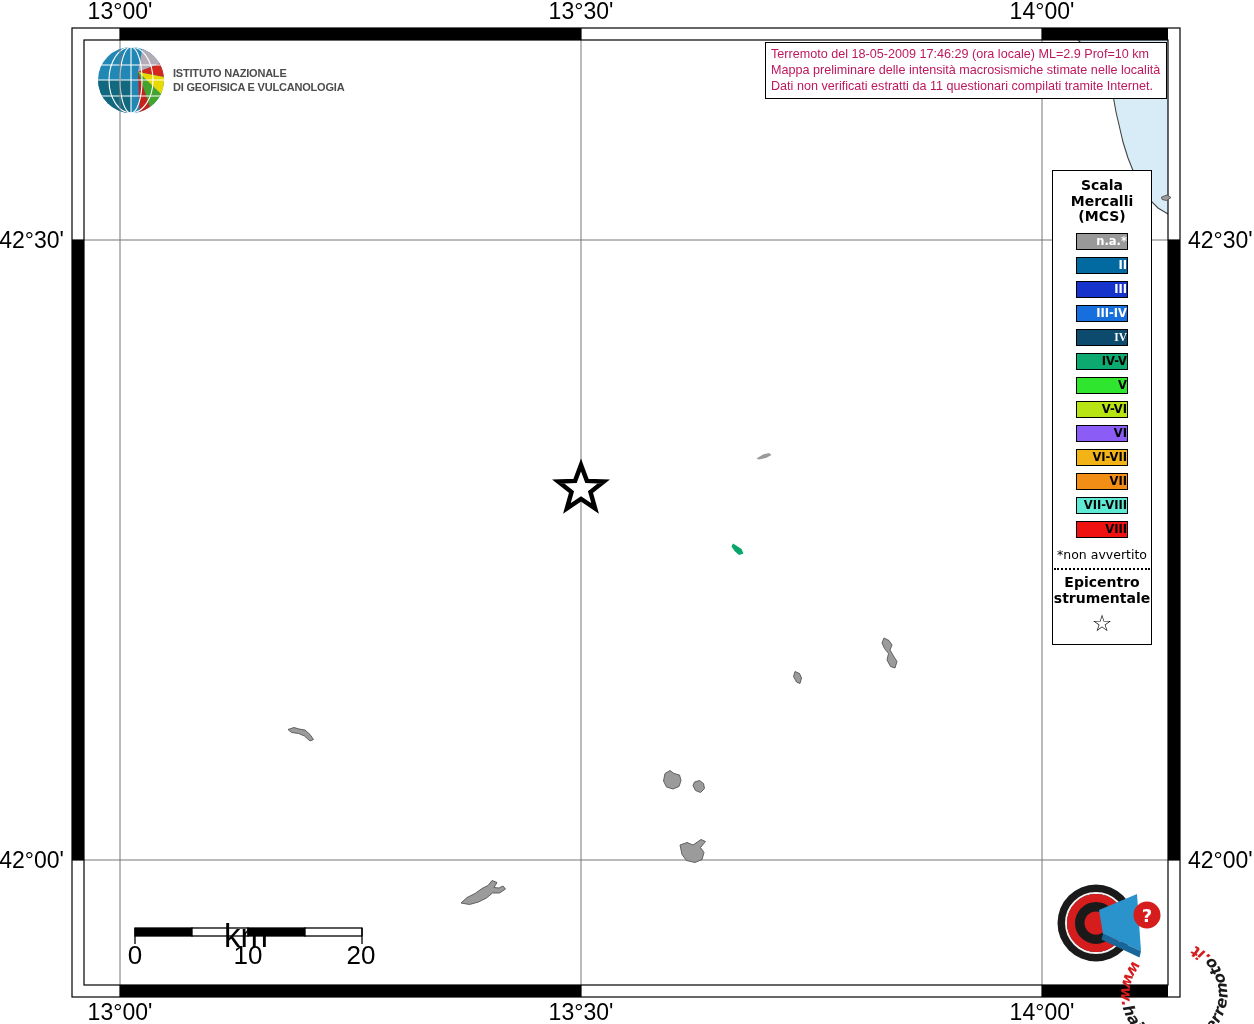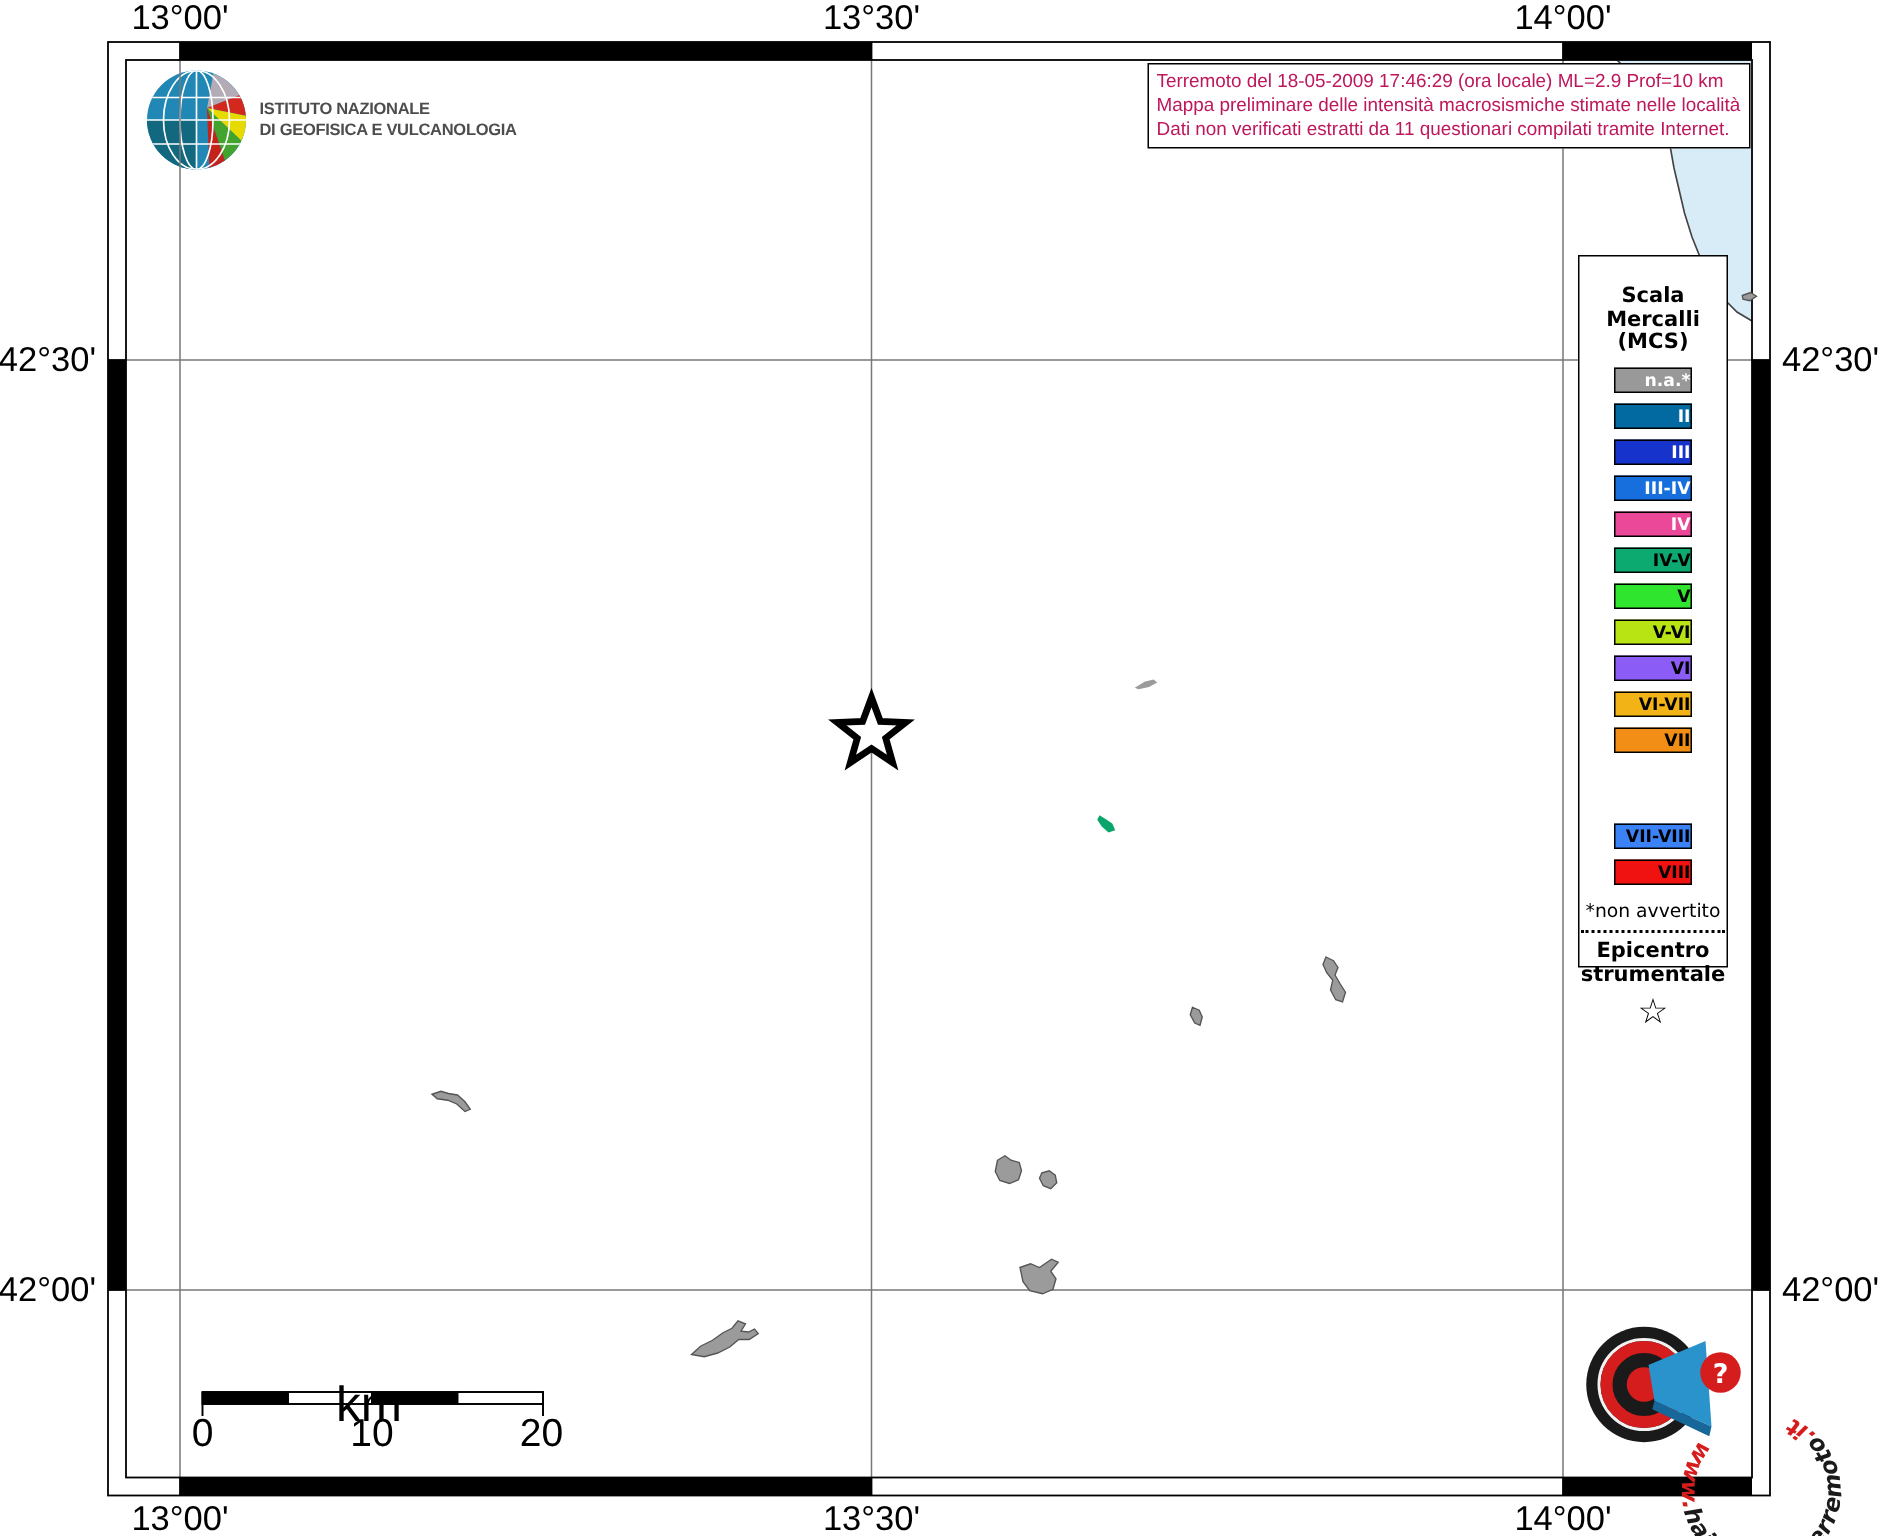--- a/index.html
+++ b/index.html
@@ -15,21 +15,21 @@
   
   .title-box{position:absolute;left:765px;top:42px;width:390px;background:#fff;
              border:1px solid #000;padding:3px 5px;font-size:12.6px;line-height:16.2px;
              color:#be185d;white-space:nowrap;overflow:hidden;}
   
   .ingv-text{position:absolute;left:173px;top:66px;font-size:11px;font-weight:bold;
              color:#4d4d4d;letter-spacing:-0.2px;line-height:14px;white-space:nowrap;}
   
   .legend{position:absolute;left:1052px;top:170px;width:100px;height:475px;background:#fff;
           border:1px solid #000;font-family:"DejaVu Sans",sans-serif;display:flex;
-          flex-direction:column;align-items:center;box-sizing:border-box;padding-top:19px;}
+          flex-direction:column;align-items:center;box-sizing:border-box;padding-top:7px;}
   .legend-title{font-size:14px;font-weight:bold;text-align:center;line-height:15.5px;
                 white-space:pre-line;margin-bottom:8px;}
   .swatch{width:52px;height:17px;border:1px solid #000;box-sizing:border-box;
           font-size:11.5px;font-weight:bold;text-align:right;line-height:15px;
           margin-bottom:7px;}
   .legend-footnote{font-size:12.5px;margin-top:2px;}
   .legend-divider{width:96px;border-top:2px dotted #000;margin:6px 0 4px 0;}
   .legend-epi{font-size:14px;font-weight:bold;text-align:center;line-height:16.5px;
               white-space:pre-line;}
   .legend-star{font-size:23px;line-height:26px;margin-top:3px;}
@@ -181,28 +181,28 @@
   </div>
 
   <div class="legend">
     <div class="legend-title">Scala
 Mercalli
 (MCS)</div>
     <div class="swatch" style="background-color: rgb(153, 153, 153); color: rgb(255, 255, 255);">n.a.*</div>
     <div class="swatch" style="background-color: #0369a1; color: rgb(255, 255, 255);">II</div>
     <div class="swatch" style="background-color: rgb(22, 52, 204); color: rgb(255, 255, 255);">III</div>
     <div class="swatch" style="background-color: rgb(23, 111, 221); color: rgb(255, 255, 255);">III-IV</div>
-    <div class="swatch" style="background-color: #ec4899; color: rgb(255, 255, 255);">IV</div>
+    <div class="swatch" style="background-color: #0c4a6e; color: rgb(255, 255, 255); font-family: Liberation Serif, serif;">IV</div>
     <div class="swatch" style="background-color: rgb(12, 170, 113); color: rgb(0, 0, 0);">IV-V</div>
     <div class="swatch" style="background-color: rgb(48, 229, 46); color: rgb(0, 0, 0);">V</div>
     <div class="swatch" style="background-color: rgb(185, 228, 20); color: rgb(0, 0, 0);">V-VI</div>
     <div class="swatch" style="background-color: #8b5cf6; color: rgb(0, 0, 0);">VI</div>
     <div class="swatch" style="background-color: rgb(242, 179, 22); color: rgb(0, 0, 0);">VI-VII</div>
     <div class="swatch" style="background-color: rgb(242, 141, 21); color: rgb(0, 0, 0);">VII</div>
-    <div class="swatch" style="background-color: #3b82f6; color: rgb(0, 0, 0); margin-top: 40px;">VII-VIII</div>
+    <div class="swatch" style="background-color: #5eead4; color: rgb(0, 0, 0);">VII-VIII</div>
     <div class="swatch" style="background-color: rgb(240, 17, 17); color: rgb(0, 0, 0);">VIII</div>
     <div class="legend-footnote">*non avvertito</div>
     <div class="legend-divider"></div>
     <div class="legend-epi">Epicentro
 strumentale</div>
     <div class="legend-star">☆</div>
   </div>
 
   <div class="km-label">km</div>
   <div class="sb-num" style="left:135px">0</div>

